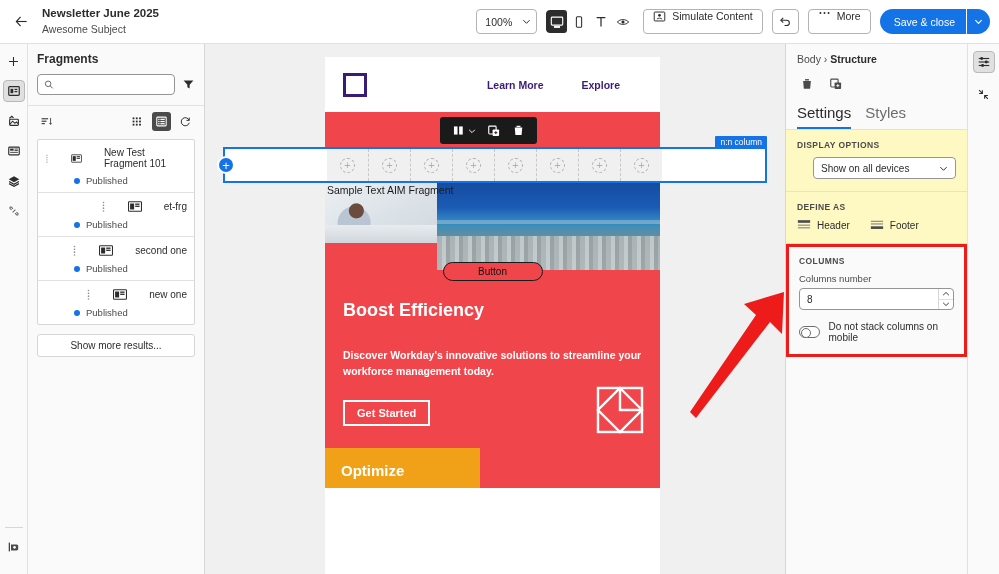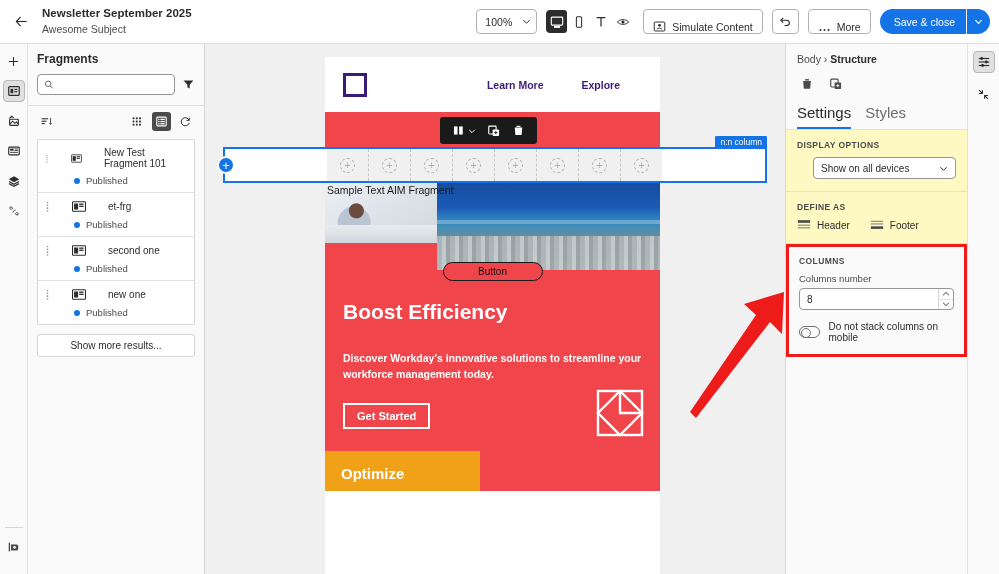--- a/index.html
+++ b/index.html
@@ -44,21 +44,21 @@
   }
   .seg-btn {
     width: 21px; height: 23px; display: flex; align-items: center; justify-content: center;
     background: #fff; cursor: pointer; border-radius: 3px; margin-right: 1px;
   }
   .seg-btn.active { background: #2c2c2c; }
   .seg-btn.active svg { fill: #ffffff; stroke: #ffffff; }
 
   .tb-btn {
     height: 25px; border: 1px solid #b3b3b3; border-radius: 4px; background: #fff;
-    font-size: 10.5px; color: #2c2c2c; display: flex; align-items: flex-end;
+    font-size: 10.5px; color: #2c2c2c; display: flex; align-items: flex-start;
     gap: 6px; padding: 0 9px; cursor: pointer; white-space: nowrap;
   }
   .tb-icon-btn {
     width: 27px; height: 25px; border: 1px solid #b3b3b3; border-radius: 4px; background: #fff;
     display: flex; align-items: center; justify-content: center; cursor: pointer;
   }
   #save-group { display: flex; align-items: center; }
   #save-btn {
     height: 25px; background: #1473e6; color: #fff; font-size: 10.5px;
     border-radius: 13px 0 0 13px; display: flex; align-items: center;
@@ -113,21 +113,21 @@
   .tool-btn {
     width: 19px; height: 19px; display: flex; align-items: center; justify-content: center;
     border-radius: 3px; cursor: pointer;
   }
   .tool-btn.active { background: #4b4b4b; }
   #frag-list {
     margin: 0 9px; border: 1px solid #d6d6d6; background: #fff; border-radius: 2px;
   }
   .frag-item { border-bottom: 1px solid #e1e1e1; padding: 7px 7px 6px 7px; cursor: pointer; }
   .frag-item:last-child { border-bottom: 0; }
-  .frag-row1 { display: flex; align-items: center; gap: 22px; }
+  .frag-row1 { display: flex; align-items: center; gap: 22px; justify-content: flex-end; }
   .frag-name { font-size: 10px; color: #2c2c2c; }
   .frag-row2 { display: flex; align-items: center; gap: 6px; margin: 6px 0 0 29px; }
   .frag-dot { width: 6px; height: 6px; border-radius: 50%; background: #1473e6; }
   .frag-status { font-size: 9.5px; color: #4b4b4b; }
   #show-more {
     margin: 9px 9px 0 9px; height: 23px; border: 1px solid #d6d6d6; background: #fff;
     border-radius: 3px; display: flex; align-items: center; justify-content: center;
     font-size: 10px; color: #2c2c2c; cursor: pointer;
   }
 
@@ -184,21 +184,21 @@
 
   #btn-row { background: #f0454b; height: 24px; position: relative; }
   #email-button {
     position: absolute; left: 50%; transform: translateX(-50%); top: -8px;
     width: 100px; height: 19px; border: 1px solid #1a1a1a; border-radius: 10px;
     background: #f0454b; display: flex; align-items: center; justify-content: center;
     font-size: 10px; color: #111; cursor: pointer;
   }
 
   #hero { background: #f0454b; padding: 6px 18px 22px 18px; position: relative; }
-  #hero-title { font-size: 21px; font-weight: bold; color: #fff; margin: 0 0 26px 0; }
+  #hero-title { font-size: 18px; font-weight: bold; color: #fff; margin: 0 0 26px 0; }
   #hero-body { font-size: 10.5px; font-weight: bold; color: #fff; line-height: 1.55; margin-bottom: 20px; }
   #hero-cta {
     display: inline-flex; align-items: center; justify-content: center;
     border: 2px solid #fff; padding: 5px 12px; font-size: 11px; font-weight: bold;
     color: #fff; cursor: pointer;
   }
   #hero-mark {
     position: absolute; right: 16px; bottom: 14px; width: 48px; height: 48px;
   }
 
@@ -323,21 +323,21 @@
 <div id="app">
 
   <div id="topbar">
     <div id="back-btn">
       <svg width="15" height="15" viewBox="0 0 16 16">
         <path d="M7 3 L2.5 8 L7 13" fill="none" stroke="#2c2c2c" stroke-width="1.2"></path>
         <path d="M2.6 8 H13.5" fill="none" stroke="#2c2c2c" stroke-width="1.2"></path>
       </svg>
     </div>
     <div id="title-block">
-      <div id="doc-title">Newsletter September 2025</div>
+      <div id="doc-title">Newsletter June 2025</div>
       <div id="doc-subtitle">Awesome Subject</div>
     </div>
 
     <div id="topbar-right">
 
       <div class="tb-select">
         <span>100%</span>
         <svg width="9" height="9" viewBox="0 0 10 10">
           <path d="M1.5 3.5 L5 7 L8.5 3.5" fill="none" stroke="#2c2c2c" stroke-width="1.1"></path>
         </svg>

